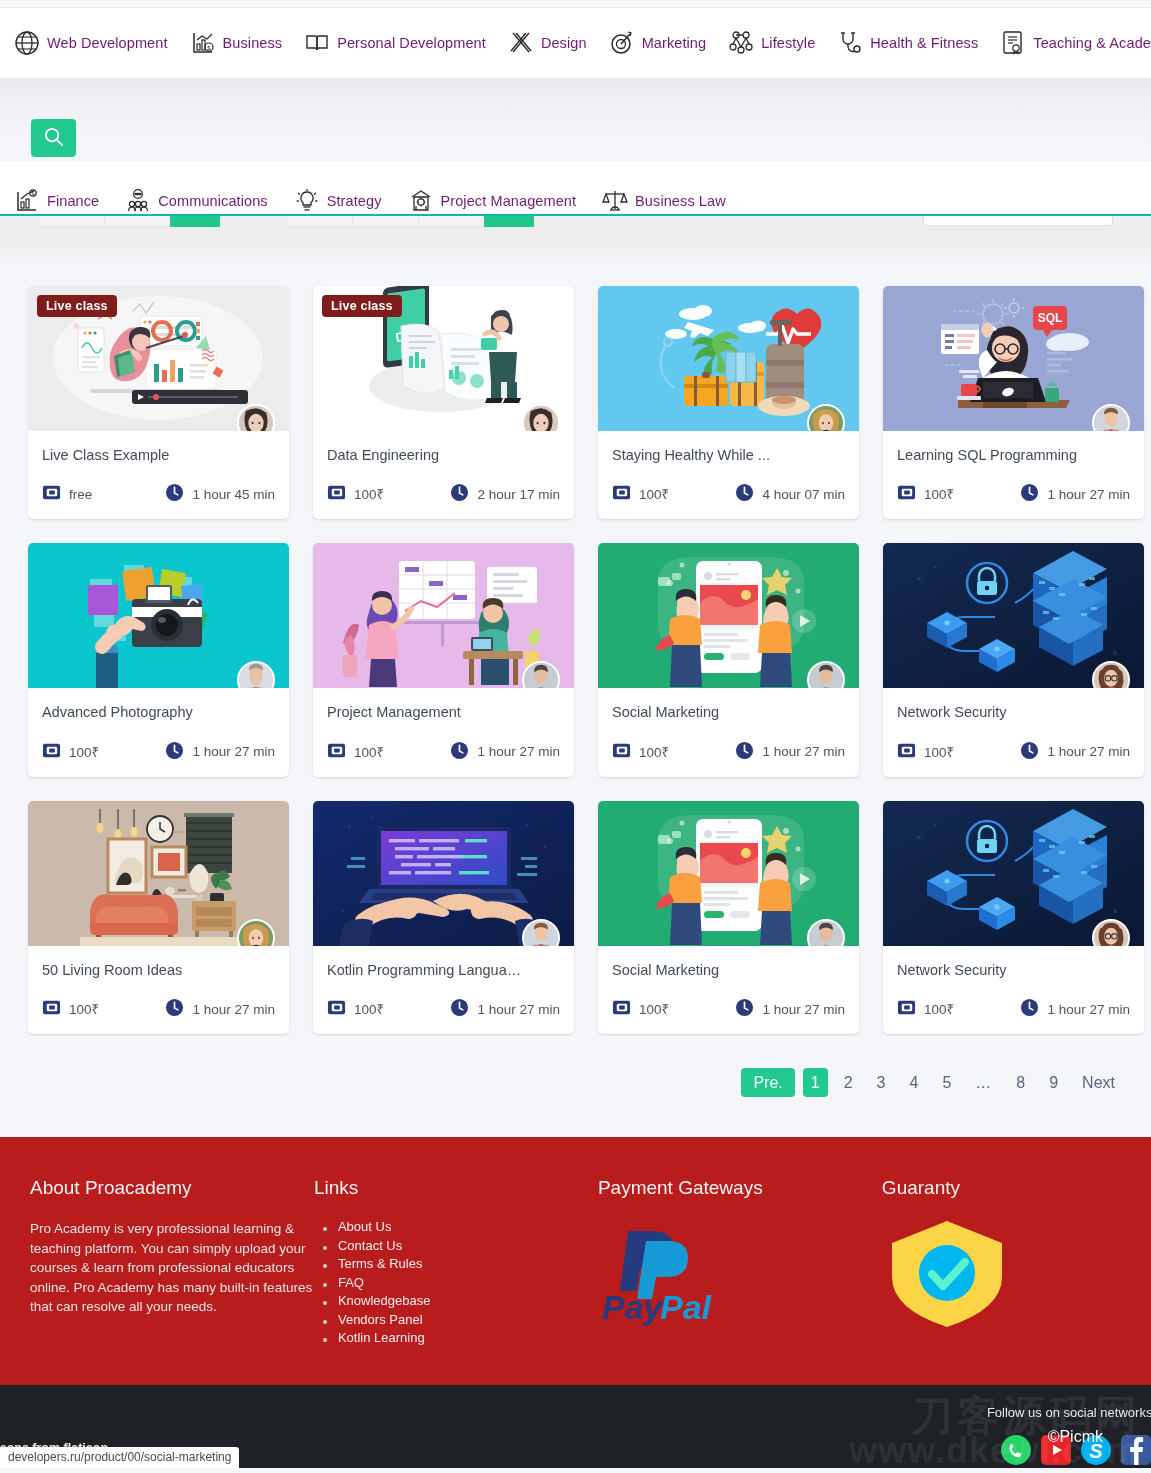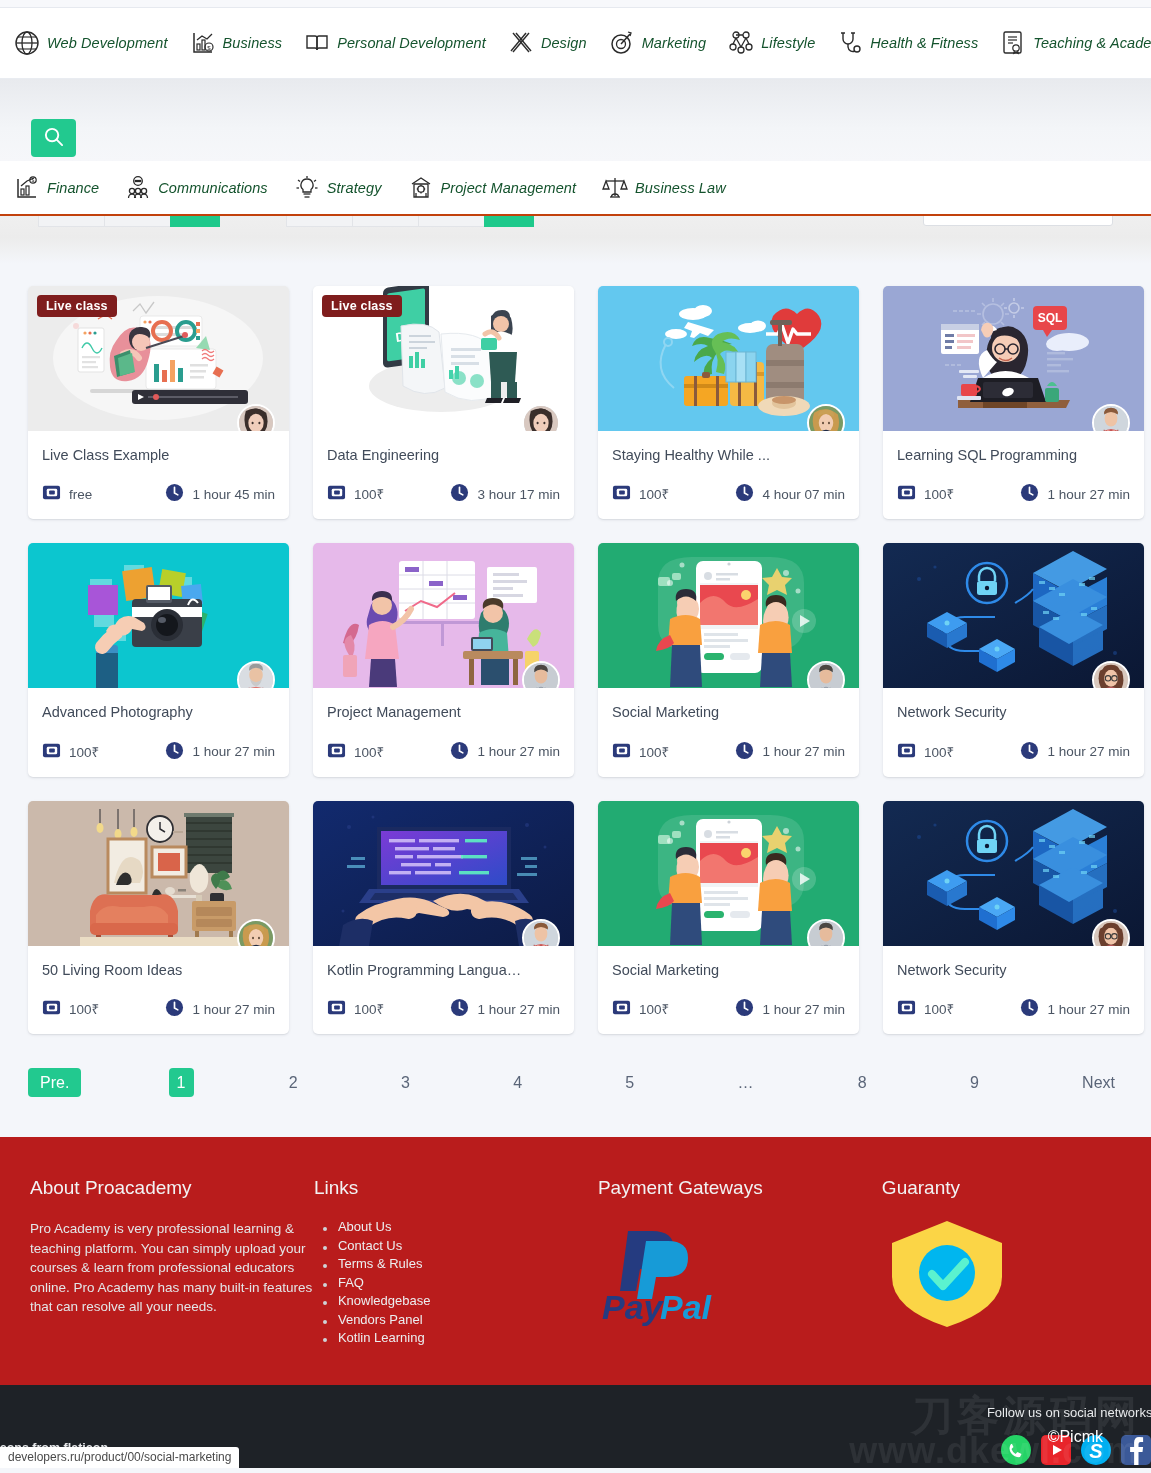--- a/index.html
+++ b/index.html
@@ -36,23 +36,22 @@
     align-items: center;
     gap: 7px;
     padding: 0 12px 0 0;
     margin-right: 10px;
     cursor: pointer;
     flex: 0 0 auto;
   }
   .cat-item .ico { width: 26px; height: 26px; display: block; flex: 0 0 auto; }
   .cat-item .lbl {
     font-size: 14.5px;
-    color: #14532d;
+    color: #701a75;
     letter-spacing: .1px;
-    font-style: italic;
   }
 
   
   .hero {
     height: 82px;
     background: linear-gradient(180deg,#e8eaee 0%, #f3f5f8 60%, #f6f7fa 100%);
     position: relative;
   }
   .search-btn {
     position: absolute;
@@ -67,23 +66,23 @@
     align-items: center;
     justify-content: center;
     cursor: pointer;
   }
 
   
   .sub-nav {
     background: #ffffff;
     height: 55px;
     display: flex;
-    align-items: center;
+    align-items: flex-end;
     padding: 0 14px;
-    border-bottom: 2px solid #c2410c;
+    border-bottom: 2px solid #14b8a6;
     overflow: hidden;
     white-space: nowrap;
   }
   .sub-nav .cat-item { margin-right: 14px; }
 
   
   .filter-bar {
     background: linear-gradient(180deg,#efefef 0%, #ececec 45%, #f4f6fa 100%);
     height: 48px;
     position: relative;
@@ -191,21 +190,21 @@
     font-size: 13.5px;
     color: #4b5563;
   }
   .meta { display: flex; align-items: center; gap: 8px; }
   .meta .ico { flex: 0 0 auto; display: block; }
 
   
   .pagination {
     display: flex;
     align-items: center;
-    justify-content: space-between;
+    justify-content: flex-end;
     gap: 8px;
     padding: 34px 0 40px 0;
   }
   .pg {
     min-width: 22px;
     height: 29px;
     padding: 0 8px;
     display: flex;
     align-items: center;
     justify-content: center;
@@ -742,21 +741,21 @@
                   <rect x="5" y="6" width="11" height="8" rx="1.5" fill="#fff"></rect>
                   <rect x="7.5" y="8" width="6" height="4" rx="1" fill="#2b3a7a"></rect>
                 </svg></span>
             <span>100₹</span>
           </span>
           <span class="meta">
             <span class="ico"><svg width="19" height="19" viewBox="0 0 20 20">
                   <circle cx="10" cy="10" r="9" fill="#2b3a7a"></circle>
                   <path d="M10 4.5 v6 l3.5 2" fill="none" stroke="#fff" stroke-width="1.8" stroke-linecap="round"></path>
                 </svg></span>
-            <span>3 hour 17 min</span>
+            <span>2 hour 17 min</span>
           </span>
         </div>
       </div>
     </article>
 
     <article class="card">
       <div class="thumb">
         <svg viewBox="0 0 261 145" preserveAspectRatio="xMidYMid slice">
           <rect width="261" height="145" fill="#63c8ef"></rect>
           <ellipse cx="95" cy="28" rx="14" ry="6" fill="#fff"></ellipse>

